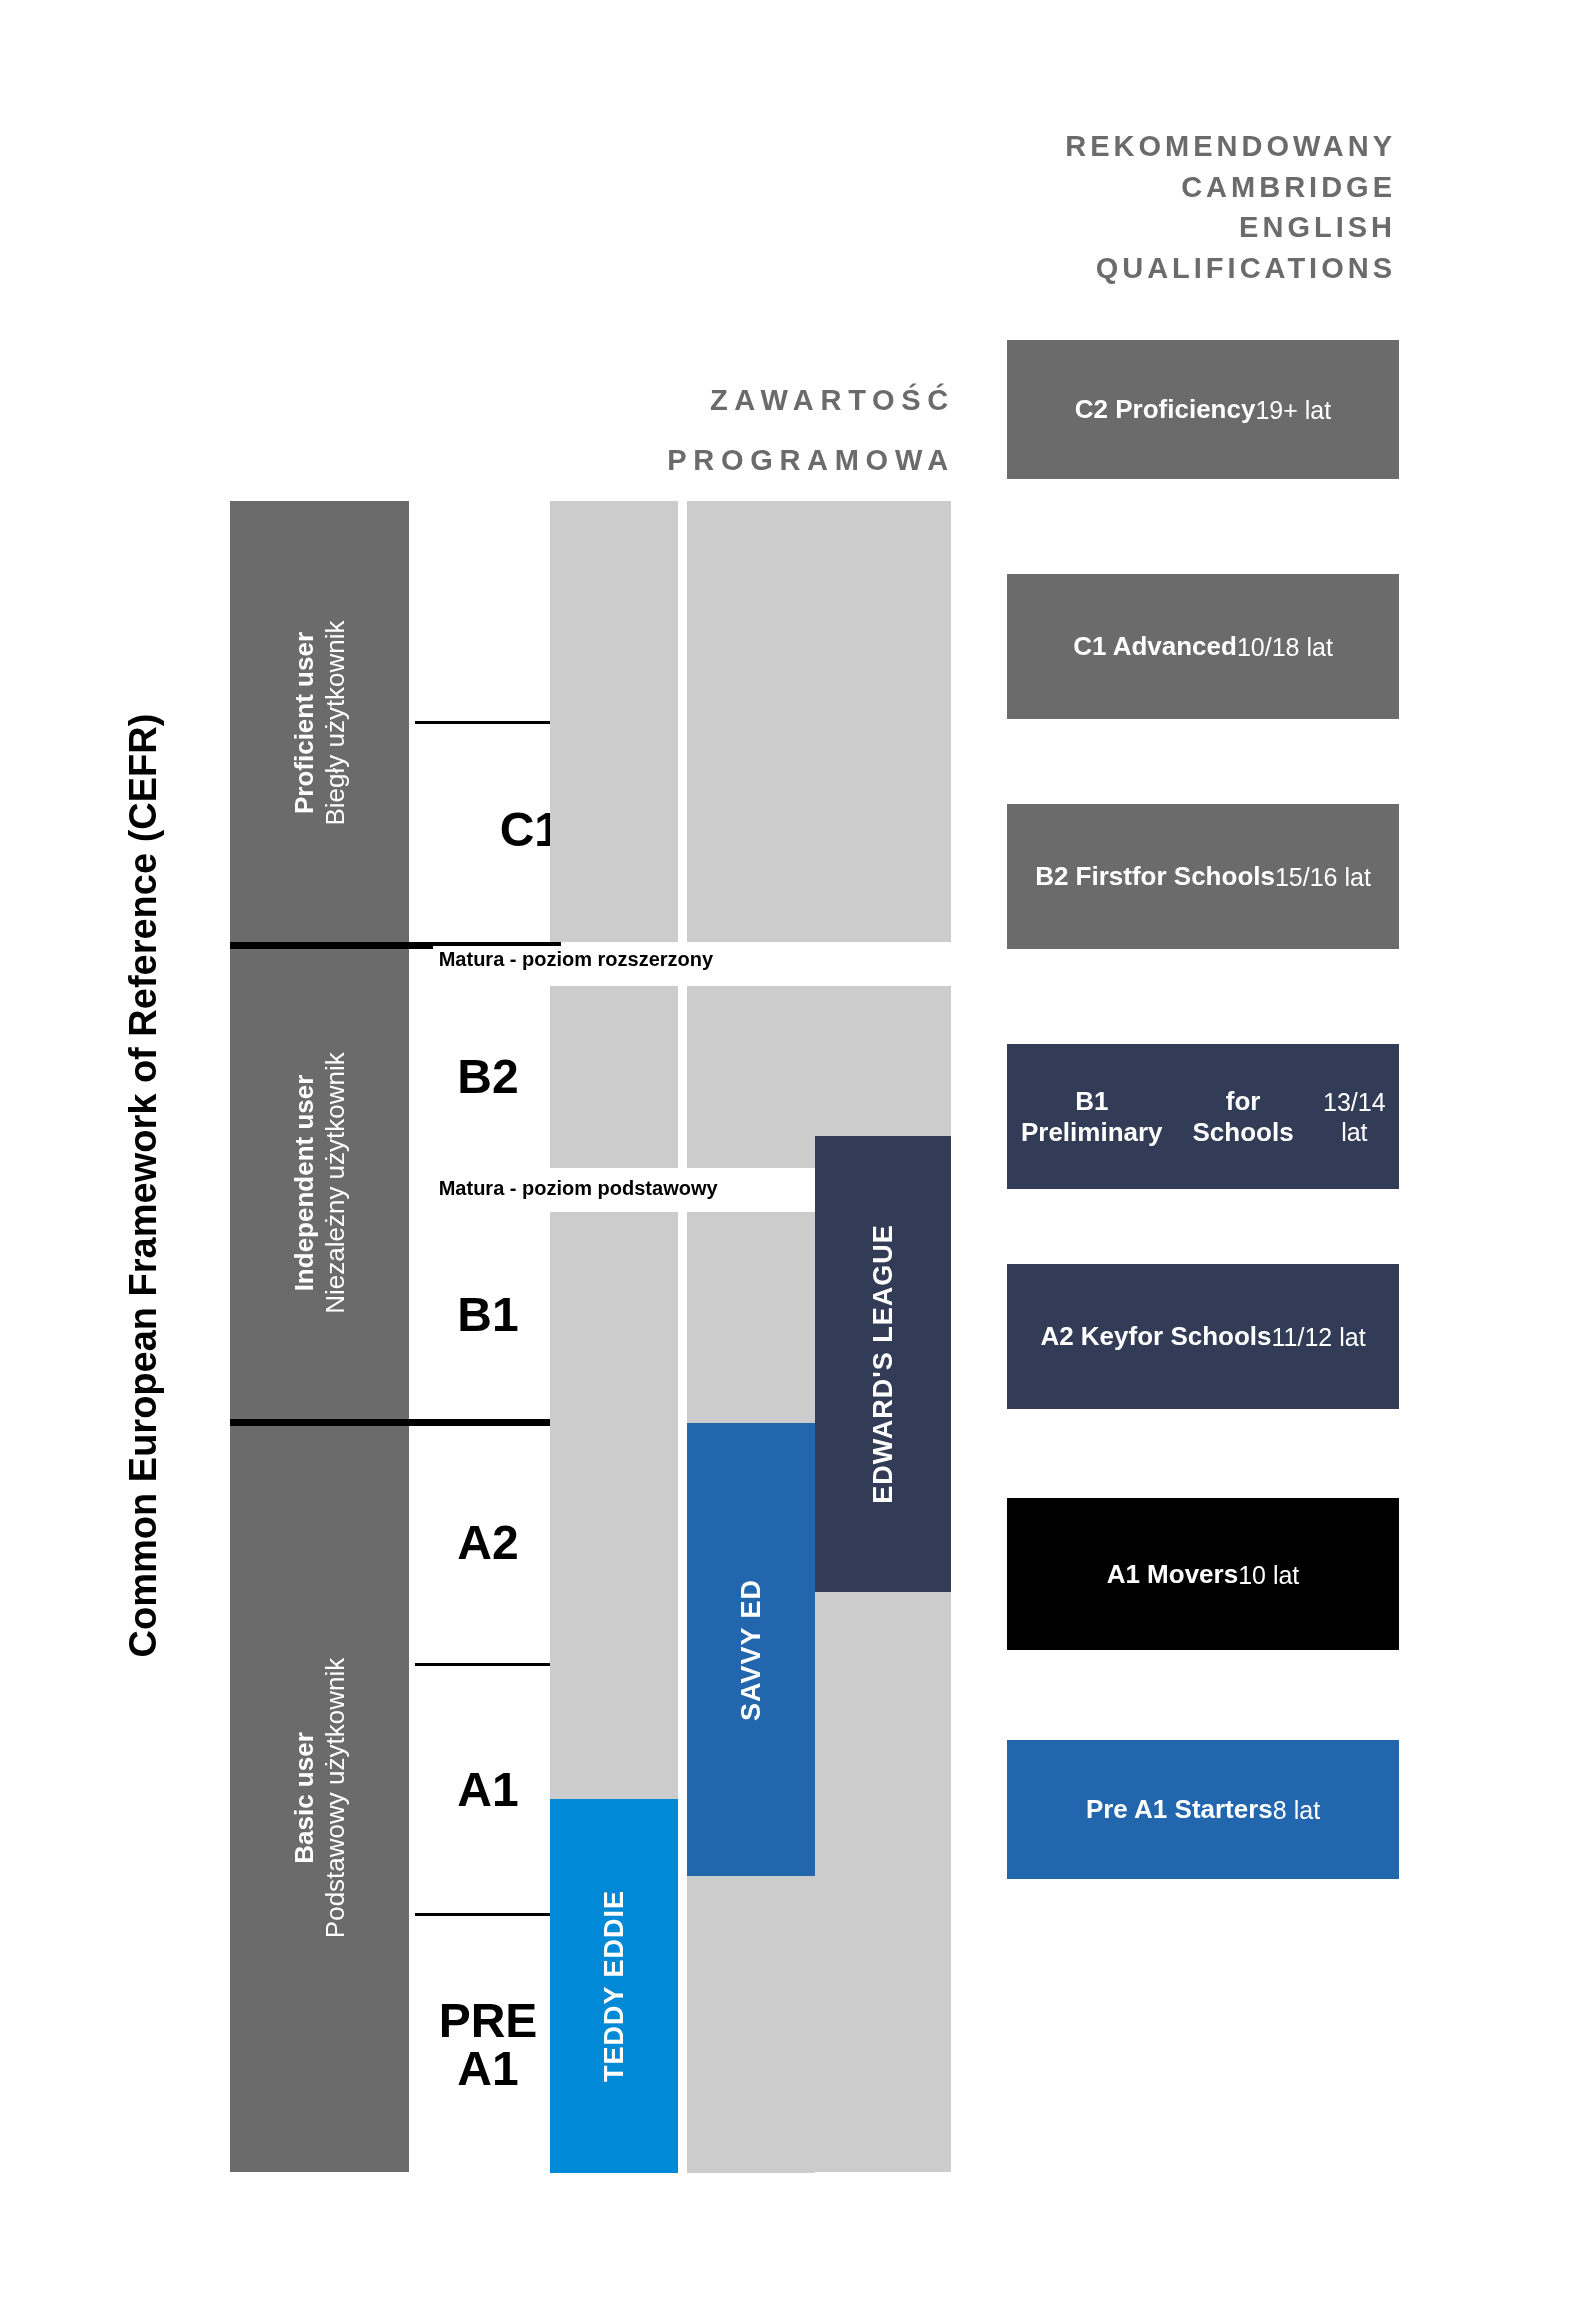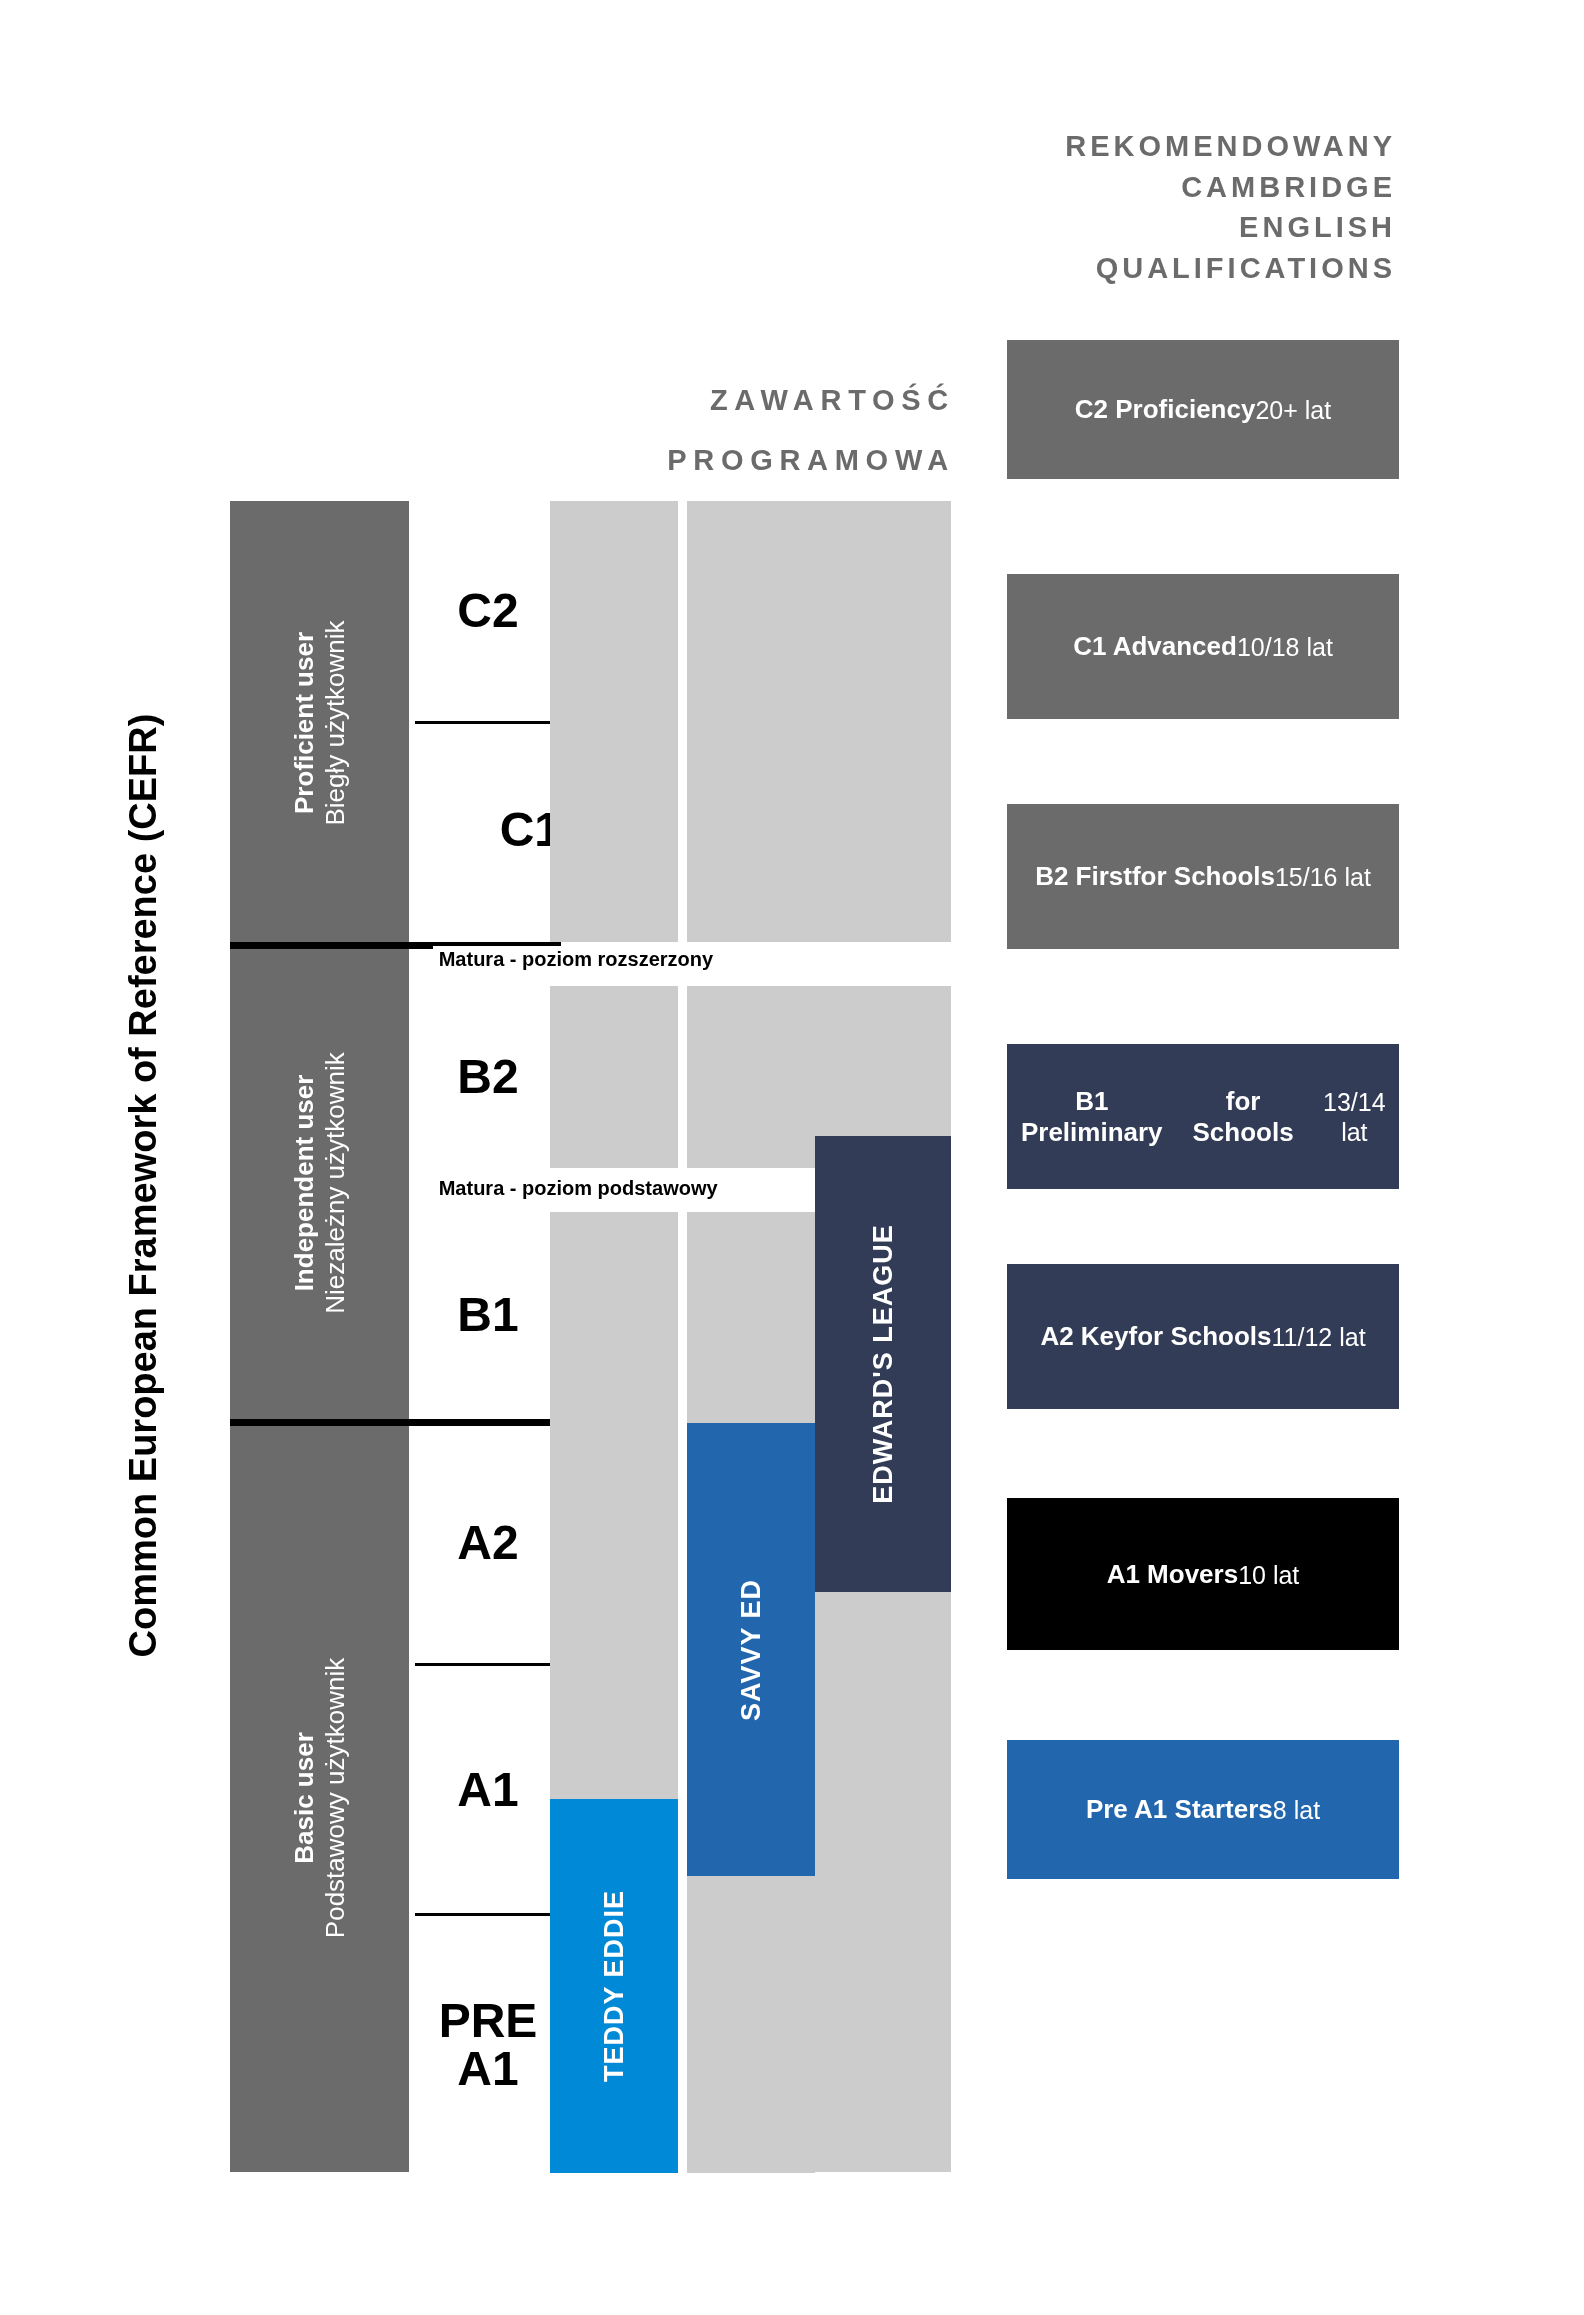--- a/index.html
+++ b/index.html
@@ -146,23 +146,20 @@
   <div class="user-band" id="band-basic" style="background: rgb(107, 107, 107);">
     <div class="rot">
       <span class="en">Basic user</span>
       <span class="pl">Podstawowy użytkownik</span>
     </div>
   </div>
 
   <div class="band-sep" id="band-sep-1"></div>
   <div class="band-sep" id="band-sep-2"></div>
 
-  <div class="lvl" id="lvl-c2">
-    <span>C2</span>
-  </div>
   <div class="lvl-rule" id="rule-c2-c1"></div>
   <div class="lvl" id="lvl-c1">
     <span>C1</span>
   </div>
   <div class="lvl" id="lvl-b2">
     <span>B2</span>
   </div>
   <div class="lvl" id="lvl-b1">
     <span>B1</span>
   </div>
@@ -197,21 +194,21 @@
   </div>
 
   <div class="prog-seg col3" style="top: 501px; height: 441px; background: rgb(204, 204, 204);"></div>
   <div class="prog-seg col3" style="top: 986px; height: 1186px; background: rgb(204, 204, 204);"></div>
   <div class="prog-fill col3" id="fill-edward" style="top: 1136px; height: 456px; background: rgb(51, 60, 87);">
     <span class="rot">EDWARD'S LEAGUE</span>
   </div>
 
   <div class="exam-box" id="exam-0" style="top: 340px; height: 139px; background: rgb(107, 107, 107);">
     <span class="name">C2 Proficiency</span>
-    <span class="age">20+ lat</span>
+    <span class="age">19+ lat</span>
   </div>
 
   <div class="exam-box" id="exam-1" style="top: 574px; height: 145px; background: rgb(107, 107, 107);">
     <span class="name">C1 Advanced</span>
     <span class="age">10/18 lat</span>
   </div>
 
   <div class="exam-box" id="exam-2" style="top: 804px; height: 145px; background: rgb(107, 107, 107);">
     <span class="name">B2 First</span>
     <span class="name">for Schools</span>

